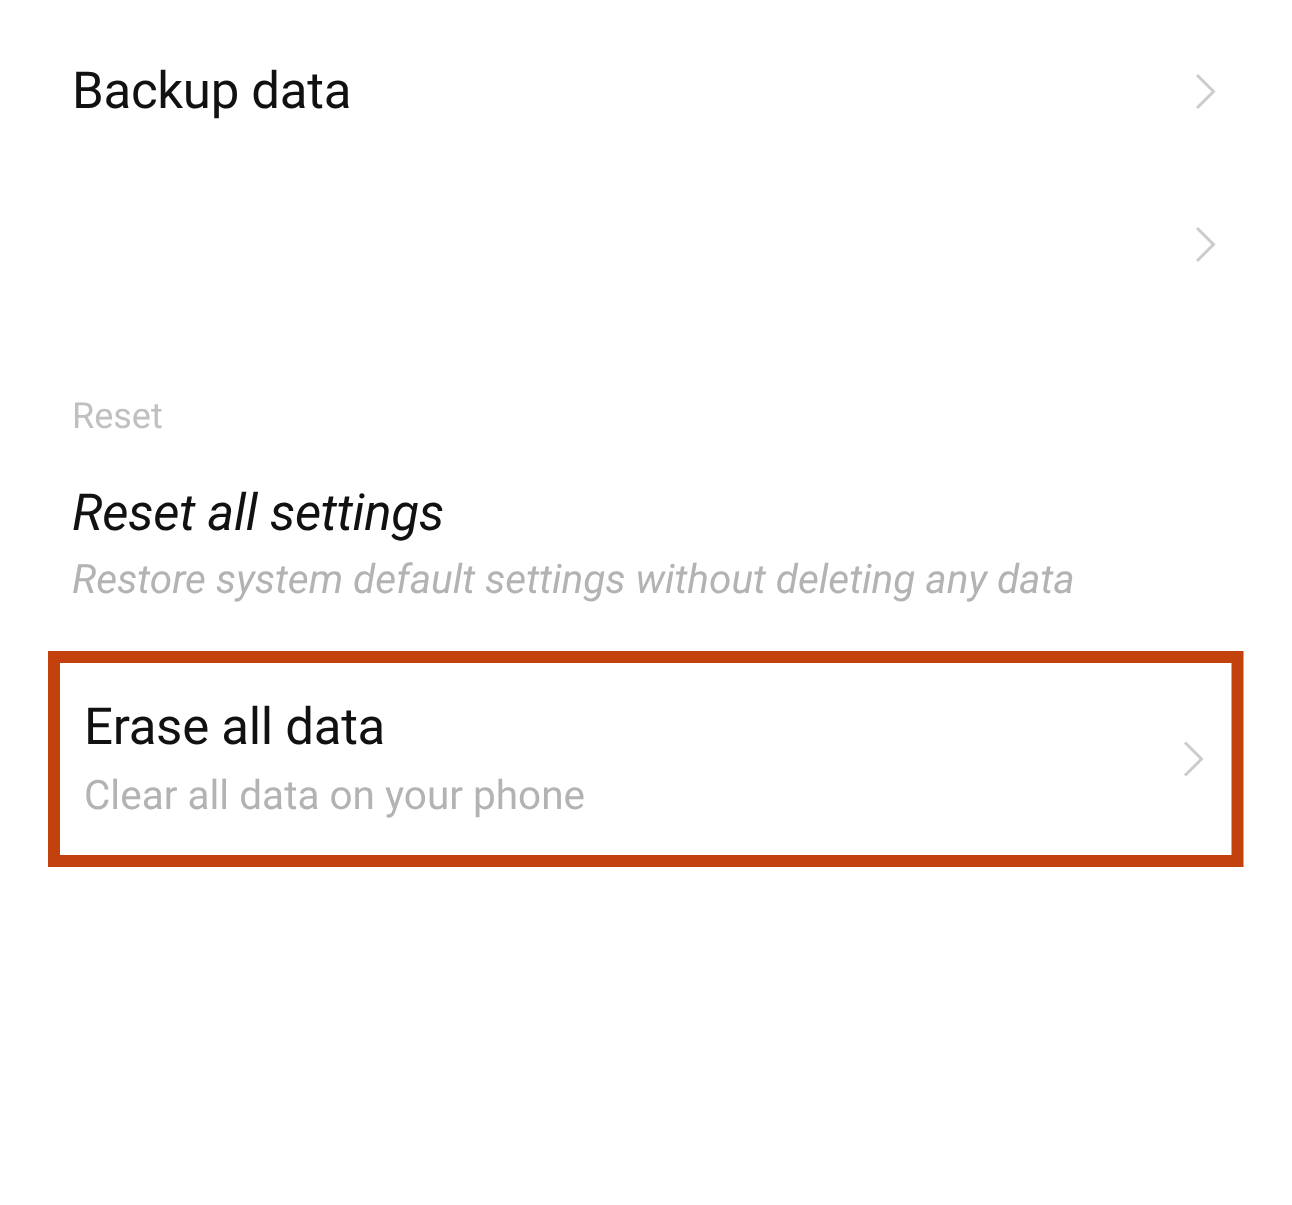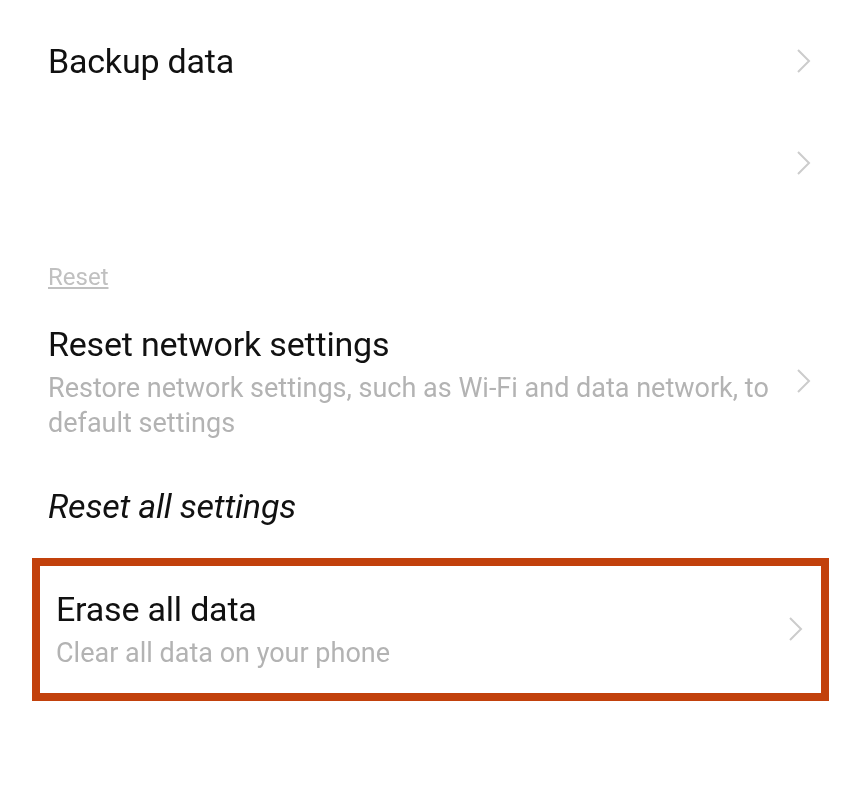--- a/index.html
+++ b/index.html
@@ -55,21 +55,20 @@
   }
   .chevron svg path {
     stroke: #cccccc;
     stroke-width: 2;
     fill: none;
   }
   .section-header {
     padding: 60px 48px 8px 48px;
     font-size: 24px;
     color: #c0c0c0;
-    text-decoration: underline;
   }
   .item-backup { padding-top: 40px; padding-bottom: 40px; }
   .item-restore { padding-top: 40px; padding-bottom: 40px; }
   .item-reset-network { padding-top: 24px; padding-bottom: 22px; }
   .item-reset-all { padding-top: 22px; padding-bottom: 22px; font-style: italic; }
   .item-erase {
     padding-top: 26px;
     padding-bottom: 28px;
   }
   .highlight-box {
@@ -98,32 +97,24 @@
   <div class="list-item item-restore">
     <div class="chevron">
       <svg viewBox="0 0 18 28">
           <path d="M3 3 L14 14 L3 25"></path>
         </svg>
     </div>
   </div>
 
   <div class="section-header">Reset</div>
 
-  <div class="list-item item-reset-network">
-    <div class="title">Reset network settings</div>
-    <div class="subtitle">Restore network settings, such as Wi-Fi and data network, to default settings</div>
-    <div class="chevron">
-      <svg viewBox="0 0 18 28">
-          <path d="M3 3 L14 14 L3 25"></path>
-        </svg>
-    </div>
-  </div>
 
   <div class="list-item item-reset-all">
     <div class="title">Reset all settings</div>
+    <div class="subtitle">Restore system default settings without deleting any data</div>
   </div>
 
   <div class="highlight-box">
     <div class="list-item item-erase">
       <div class="title">Erase all data</div>
       <div class="subtitle">Clear all data on your phone</div>
       <div class="chevron">
         <svg viewBox="0 0 18 28">
             <path d="M3 3 L14 14 L3 25"></path>
           </svg>

